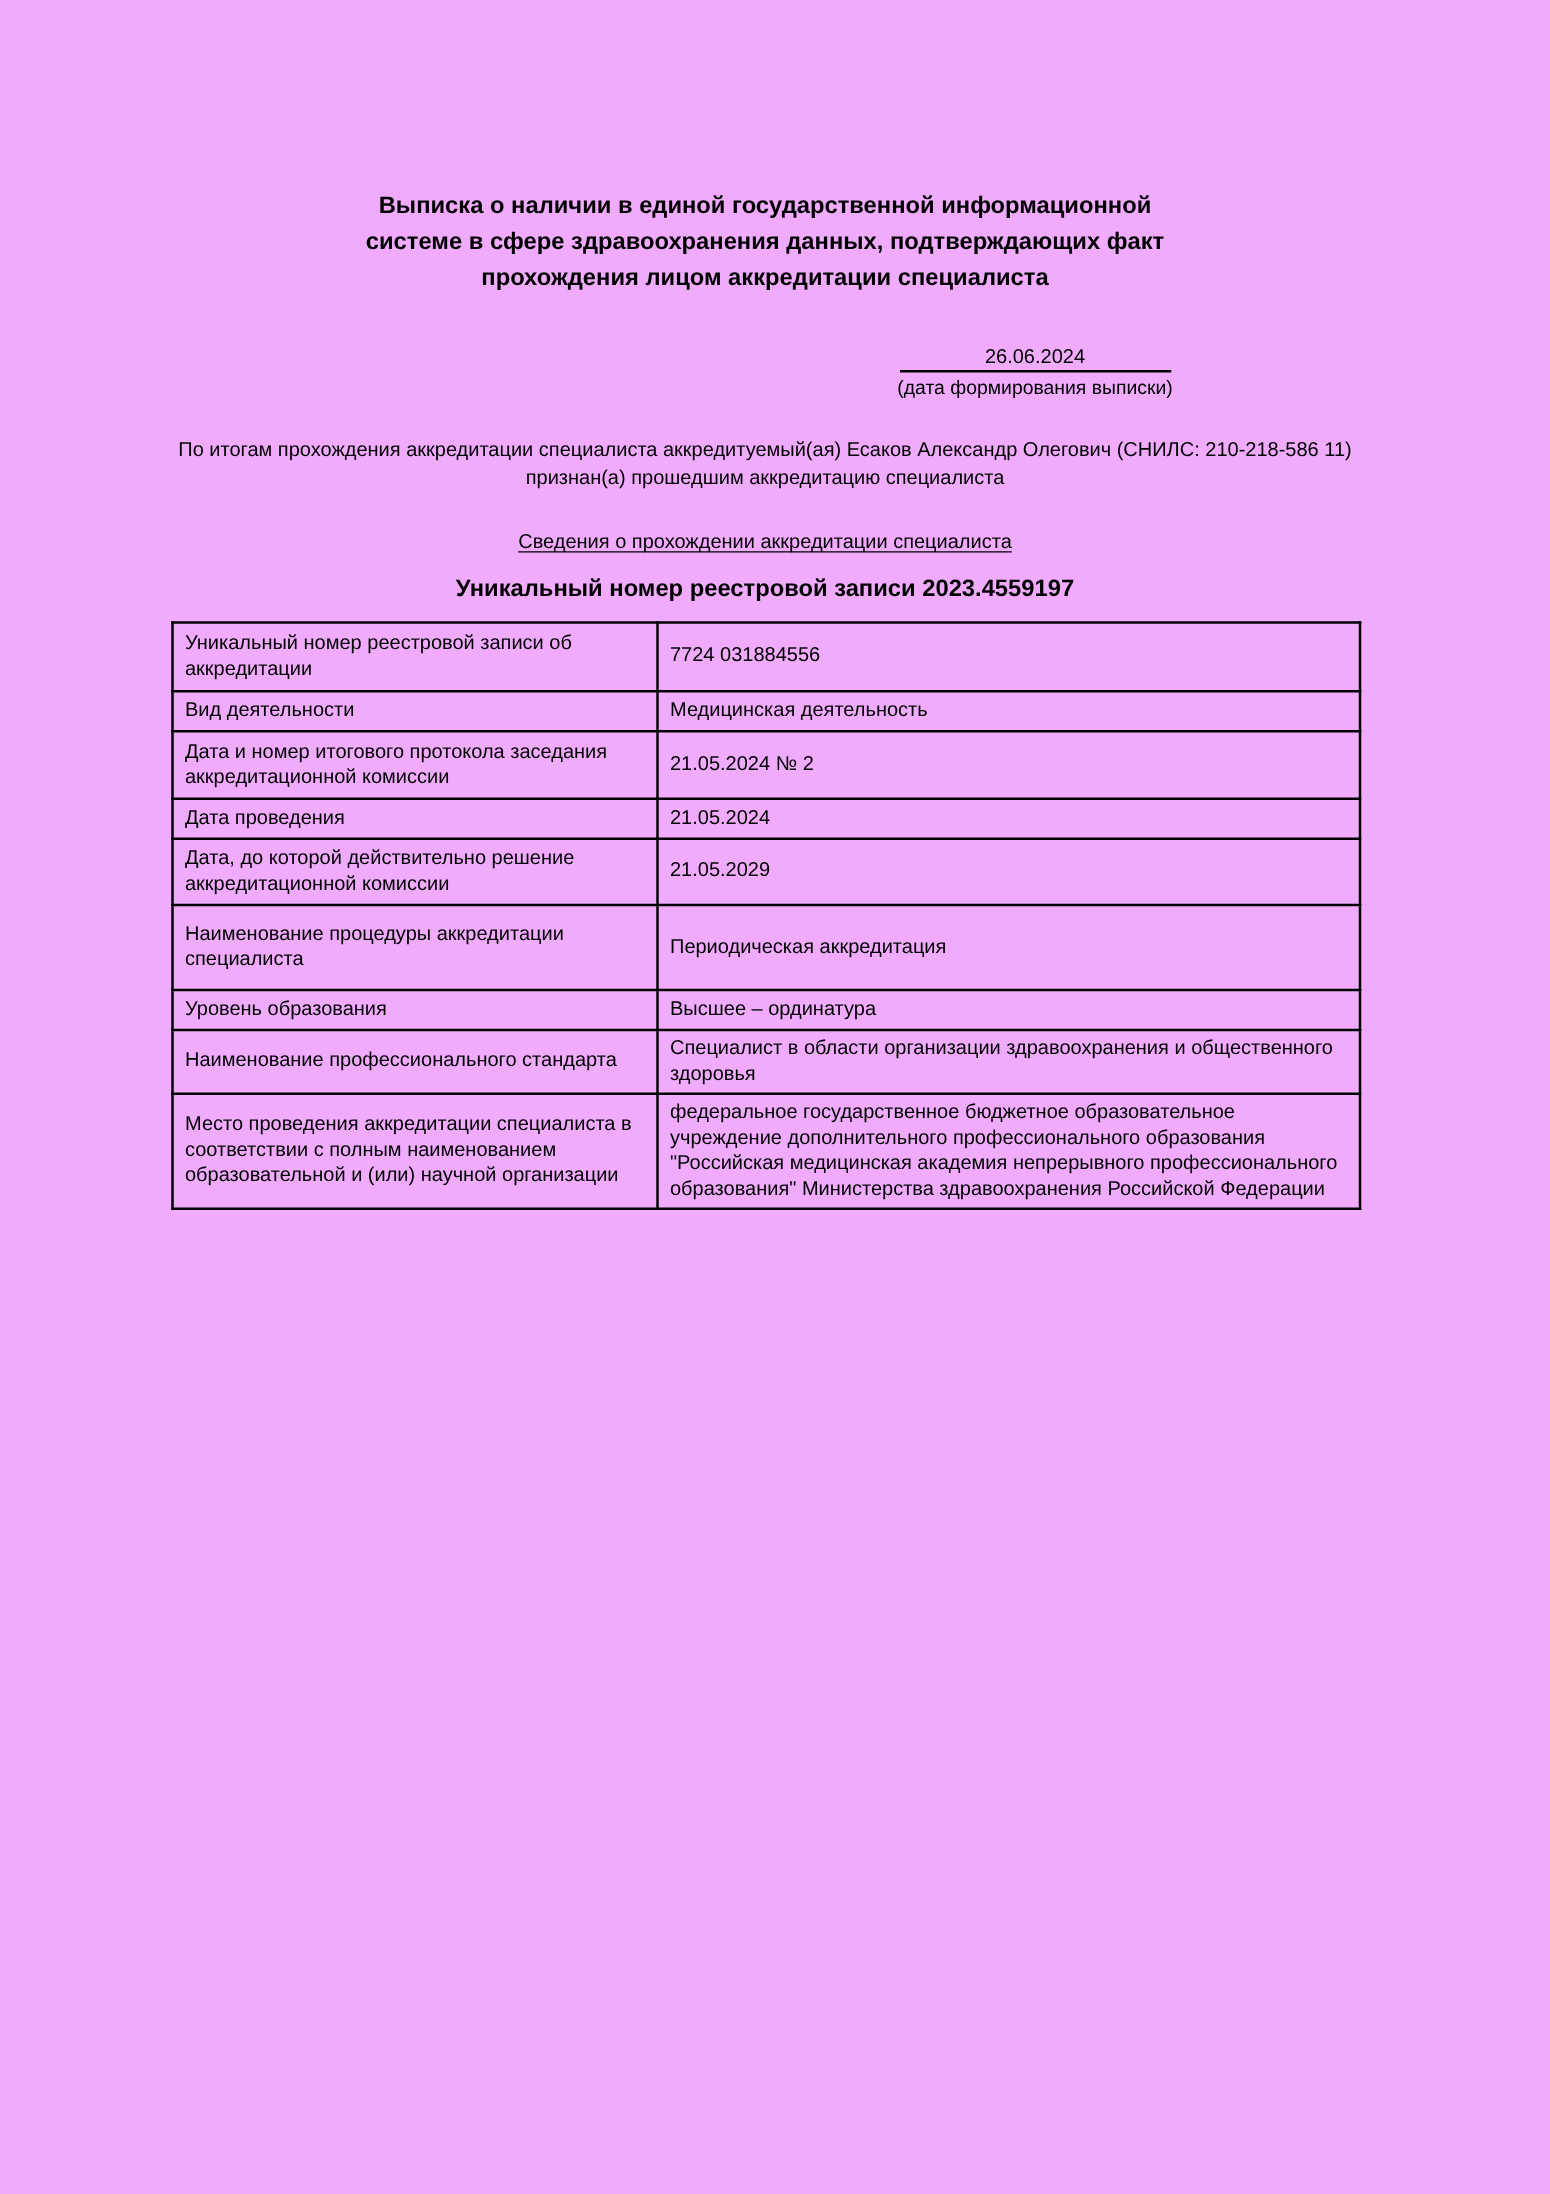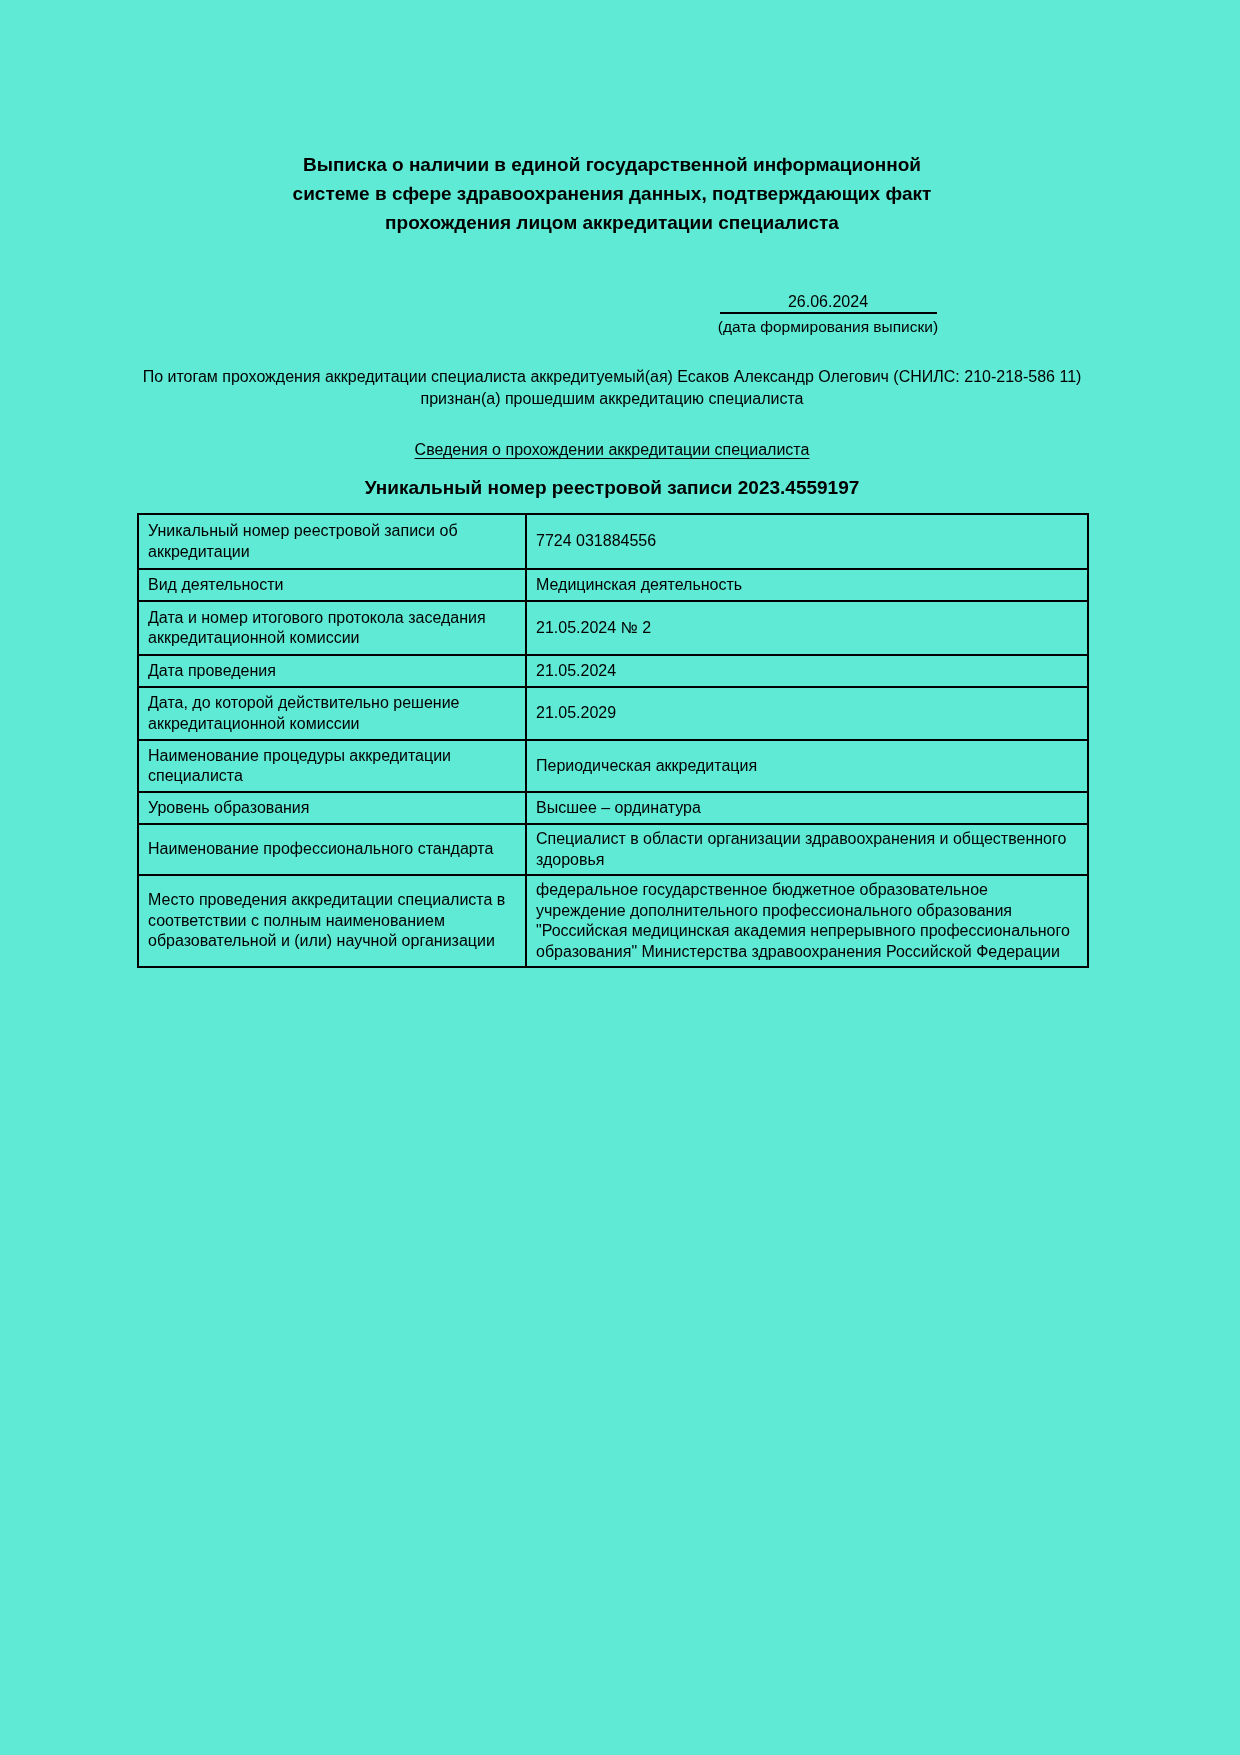--- a/index.html
+++ b/index.html
@@ -4,42 +4,42 @@
 <style>
   html, body {
     margin: 0;
     padding: 0;
     background: #ffffff;
   }
   .page {
     position: relative;
     width: 1240px;
     height: 1755px;
-    background: #5eead4;
+    background: #f0abfc;
     color: #000000;
     font-family: "Liberation Sans", "DejaVu Sans", sans-serif;
     overflow: hidden;
   }
   .content {
     position: absolute;
     left: 137px;
     top: 0;
     width: 950px;
   }
   .doc-title {
     margin-top: 150px;
     text-align: center;
     font-size: 19px;
     font-weight: bold;
     line-height: 29px;
   }
   .date-block {
     width: 240px;
     margin-left: 571px;
-    margin-top: 55px;
+    margin-top: 39px;
     text-align: center;
     font-size: 16px;
     line-height: 19px;
   }
   .date-underline {
     display: inline-block;
     width: 217px;
     border-bottom: 2px solid #000000;
     padding-bottom: 1px;
     text-align: center;
@@ -81,21 +81,21 @@
     vertical-align: middle;
     padding: 4px 12px 4px 9px;
   }
   table.acc-table col.c1 { width: 388px; }
   table.acc-table col.c2 { width: 562px; }
   table.acc-table tr:nth-child(1)  { height: 55px; }
   table.acc-table tr:nth-child(2)  { height: 32px; }
   table.acc-table tr:nth-child(3)  { height: 54px; }
   table.acc-table tr:nth-child(4)  { height: 32px; padding-left: 48px; }
   table.acc-table tr:nth-child(5)  { height: 53px; }
-  table.acc-table tr:nth-child(6)  { height: 52px; margin-top: 24px; }
+  table.acc-table tr:nth-child(6)  { height: 68px; margin-top: 24px; }
   table.acc-table tr:nth-child(7)  { height: 32px; }
   table.acc-table tr:nth-child(8)  { height: 32px; }
   table.acc-table tr:nth-child(9)  { height: 53px; }
   table.acc-table tr:nth-child(10) { height: 86px; }
 </style>
 </head>
 <body>
 
 <div class="page">
   <div class="content">

